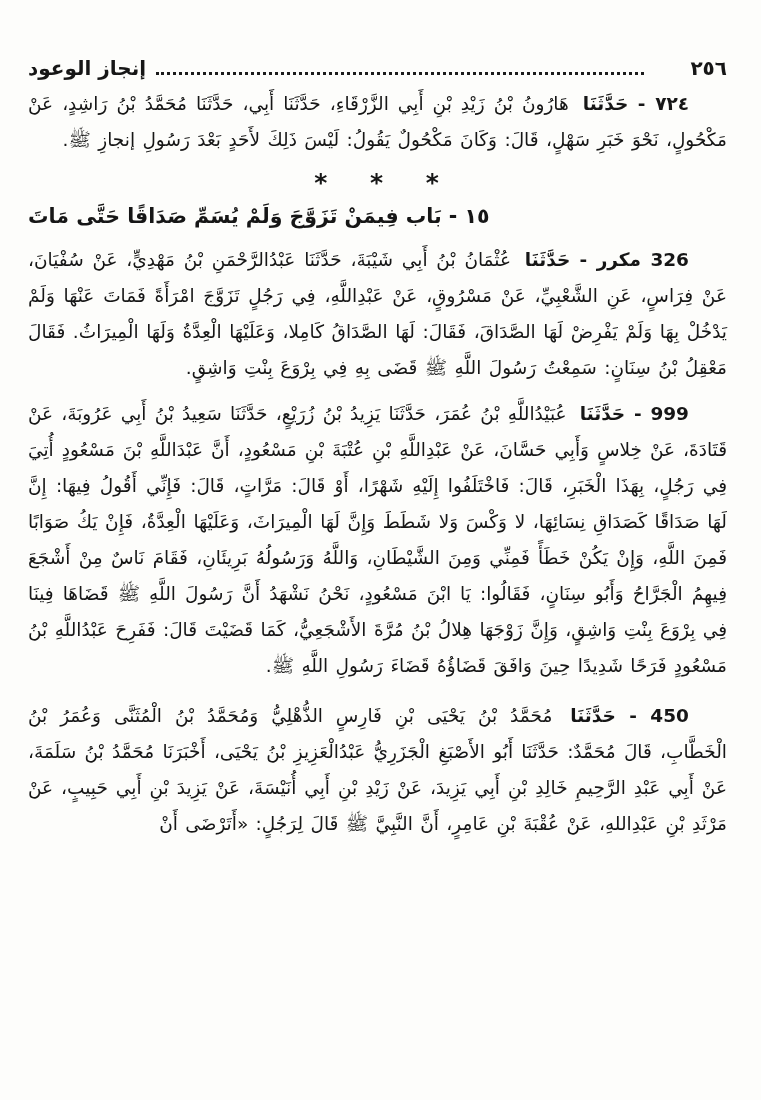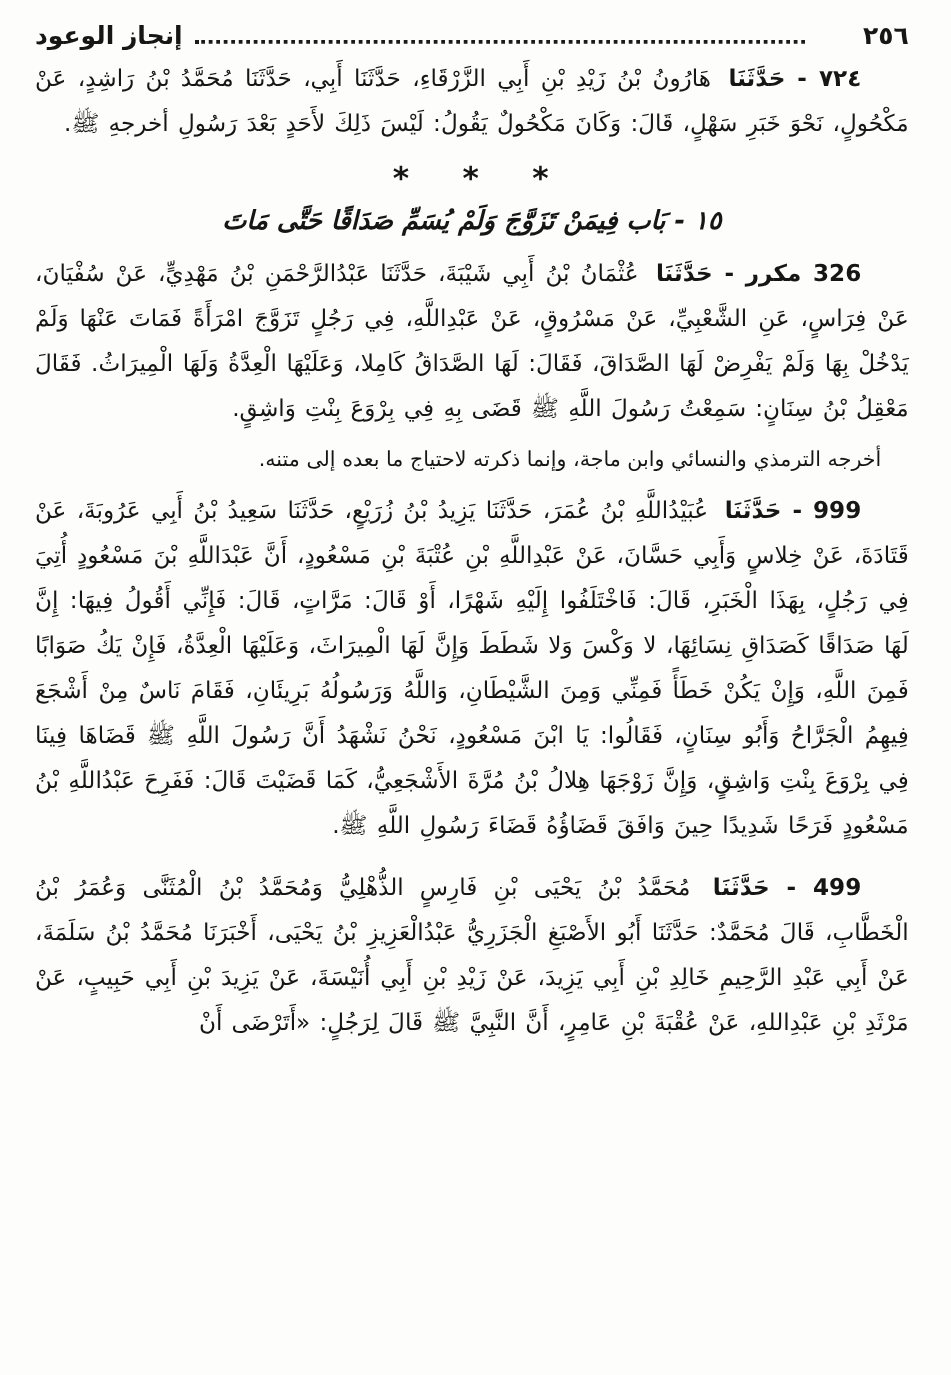--- a/index.html
+++ b/index.html
@@ -30,21 +30,21 @@
     line-height: 28px;
     margin-bottom: 4px;
   }
   .running-header .pnum { white-space: nowrap; margin-left: 36px; }
   .running-header .leader {
     flex: 1;
     border-bottom: 3px dotted #1b1b1b;
     margin: 0 10px 7px 10px;
     height: 0;
   }
-  .running-header .btitle { white-space: nowrap; }
+  .running-header .btitle { white-space: nowrap; margin-top: 40px; }
   
   .hadith {
     font-size: 18.5px;
     line-height: 36px;
     text-align: justify;
     text-indent: 38px;
     margin: 0;
     word-spacing: 1.5px;
   }
   .hadith .lead {
@@ -61,26 +61,25 @@
     text-align: center;
     font-size: 25px;
     font-weight: bold;
     letter-spacing: 2px;
     word-spacing: 30px;
     margin: 10px 0 2px 0;
     line-height: 30px;
   }
   
   .chapter {
-    text-align: center;
+    text-align: left;
     font-size: 20.5px;
     font-weight: bold;
     margin: 0 0 10px 0;
     line-height: 32px;
-    font-style: italic;
   }
   
   .note {
     font-size: 16.5px;
     line-height: 26px;
     margin: 9px 0 5px 0;
     text-indent: 22px;
     text-align: justify;
   }
 </style>
@@ -90,37 +89,36 @@
 <div class="page">
 
   <div class="running-header">
     <span class="pnum">٢٥٦</span>
     <span class="leader"></span>
     <span class="btitle">إنجاز الوعود</span>
   </div>
 
   <p class="hadith h-724">
     <span class="lead">٧٢٤ - حَدَّثَنَا</span>
-    <span>هَارُونُ بْنُ زَيْدِ بْنِ أَبِي الزَّرْقَاءِ، حَدَّثَنَا أَبِي، حَدَّثَنَا مُحَمَّدُ بْنُ رَاشِدٍ، عَنْ مَكْحُولٍ، نَحْوَ خَبَرِ سَهْلٍ، قَالَ: وَكَانَ مَكْحُولٌ يَقُولُ: لَيْسَ ذَلِكَ لأَحَدٍ بَعْدَ رَسُولِ أخرجهِ ﷺ.</span>
+    <span>هَارُونُ بْنُ زَيْدِ بْنِ أَبِي الزَّرْقَاءِ، حَدَّثَنَا أَبِي، حَدَّثَنَا مُحَمَّدُ بْنُ رَاشِدٍ، عَنْ مَكْحُولٍ، نَحْوَ خَبَرِ سَهْلٍ، قَالَ: وَكَانَ مَكْحُولٌ يَقُولُ: لَيْسَ ذَلِكَ لأَحَدٍ بَعْدَ رَسُولِ إنجازِ ﷺ.</span>
   </p>
 
   <div class="stars">*  *  *</div>
 
   <h2 class="chapter">١٥ - بَاب فِيمَنْ تَزَوَّجَ وَلَمْ يُسَمِّ صَدَاقًا حَتَّى مَاتَ</h2>
 
   <p class="hadith h-724m">
     <span class="lead">326 مكرر - حَدَّثَنَا</span>
     <span>عُثْمَانُ بْنُ أَبِي شَيْبَةَ، حَدَّثَنَا عَبْدُالرَّحْمَنِ بْنُ مَهْدِيٍّ، عَنْ سُفْيَانَ، عَنْ فِرَاسٍ، عَنِ الشَّعْبِيِّ، عَنْ مَسْرُوقٍ، عَنْ عَبْدِاللَّهِ، فِي رَجُلٍ تَزَوَّجَ امْرَأَةً فَمَاتَ عَنْهَا وَلَمْ يَدْخُلْ بِهَا وَلَمْ يَفْرِضْ لَهَا الصَّدَاقَ، فَقَالَ: لَهَا الصَّدَاقُ كَامِلا، وَعَلَيْهَا الْعِدَّةُ وَلَهَا الْمِيرَاثُ. فَقَالَ مَعْقِلُ بْنُ سِنَانٍ: سَمِعْتُ رَسُولَ اللَّهِ ﷺ قَضَى بِهِ فِي بِرْوَعَ بِنْتِ وَاشِقٍ.</span>
   </p>
 
-  <p class="note">أخرجه الترمذي والنسائي وابن ماجة، وإنما ذكرته لاحتياج ما بعده إلى متنه.</p>
 
   <p class="hadith h-725">
     <span class="lead">999 - حَدَّثَنَا</span>
     <span>عُبَيْدُاللَّهِ بْنُ عُمَرَ، حَدَّثَنَا يَزِيدُ بْنُ زُرَيْعٍ، حَدَّثَنَا سَعِيدُ بْنُ أَبِي عَرُوبَةَ، عَنْ قَتَادَةَ، عَنْ خِلاسٍ وَأَبِي حَسَّانَ، عَنْ عَبْدِاللَّهِ بْنِ عُتْبَةَ بْنِ مَسْعُودٍ، أَنَّ عَبْدَاللَّهِ بْنَ مَسْعُودٍ أُتِيَ فِي رَجُلٍ، بِهَذَا الْخَبَرِ، قَالَ: فَاخْتَلَفُوا إِلَيْهِ شَهْرًا، أَوْ قَالَ: مَرَّاتٍ، قَالَ: فَإِنِّي أَقُولُ فِيهَا: إِنَّ لَهَا صَدَاقًا كَصَدَاقِ نِسَائِهَا، لا وَكْسَ وَلا شَطَطَ وَإِنَّ لَهَا الْمِيرَاثَ، وَعَلَيْهَا الْعِدَّةُ، فَإِنْ يَكُ صَوَابًا فَمِنَ اللَّهِ، وَإِنْ يَكُنْ خَطَأً فَمِنِّي وَمِنَ الشَّيْطَانِ، وَاللَّهُ وَرَسُولُهُ بَرِيئَانِ، فَقَامَ نَاسٌ مِنْ أَشْجَعَ فِيهِمُ الْجَرَّاحُ وَأَبُو سِنَانٍ، فَقَالُوا: يَا ابْنَ مَسْعُودٍ، نَحْنُ نَشْهَدُ أَنَّ رَسُولَ اللَّهِ ﷺ قَضَاهَا فِينَا فِي بِرْوَعَ بِنْتِ وَاشِقٍ، وَإِنَّ زَوْجَهَا هِلالُ بْنُ مُرَّةَ الأَشْجَعِيُّ، كَمَا قَضَيْتَ قَالَ: فَفَرِحَ عَبْدُاللَّهِ بْنُ مَسْعُودٍ فَرَحًا شَدِيدًا حِينَ وَافَقَ قَضَاؤُهُ قَضَاءَ رَسُولِ اللَّهِ ﷺ.</span>
   </p>
 
   <p class="hadith h-726">
-    <span class="lead">499 - حَدَّثَنَا</span>
+    <span class="lead">450 - حَدَّثَنَا</span>
     <span>مُحَمَّدُ بْنُ يَحْيَى بْنِ فَارِسٍ الذُّهْلِيُّ وَمُحَمَّدُ بْنُ الْمُثَنَّى وَعُمَرُ بْنُ الْخَطَّابِ، قَالَ مُحَمَّدٌ: حَدَّثَنَا أَبُو الأَصْبَغِ الْجَزَرِيُّ عَبْدُالْعَزِيزِ بْنُ يَحْيَى، أَخْبَرَنَا مُحَمَّدُ بْنُ سَلَمَةَ، عَنْ أَبِي عَبْدِ الرَّحِيمِ خَالِدِ بْنِ أَبِي يَزِيدَ، عَنْ زَيْدِ بْنِ أَبِي أُنَيْسَةَ، عَنْ يَزِيدَ بْنِ أَبِي حَبِيبٍ، عَنْ مَرْثَدِ بْنِ عَبْدِاللهِ، عَنْ عُقْبَةَ بْنِ عَامِرٍ، أَنَّ النَّبِيَّ ﷺ قَالَ لِرَجُلٍ: «أَتَرْضَى أَنْ</span>
   </p>
 
 </div>
 
 </body></html>

